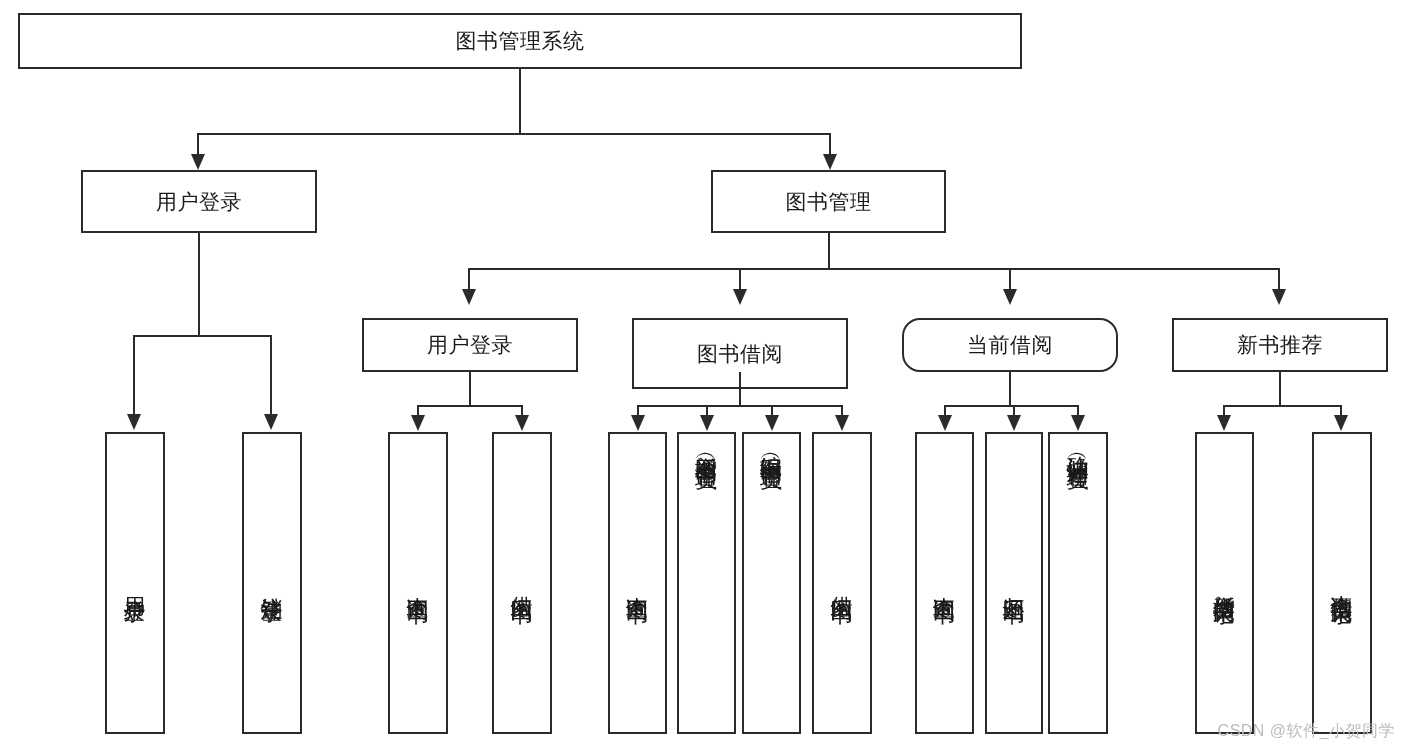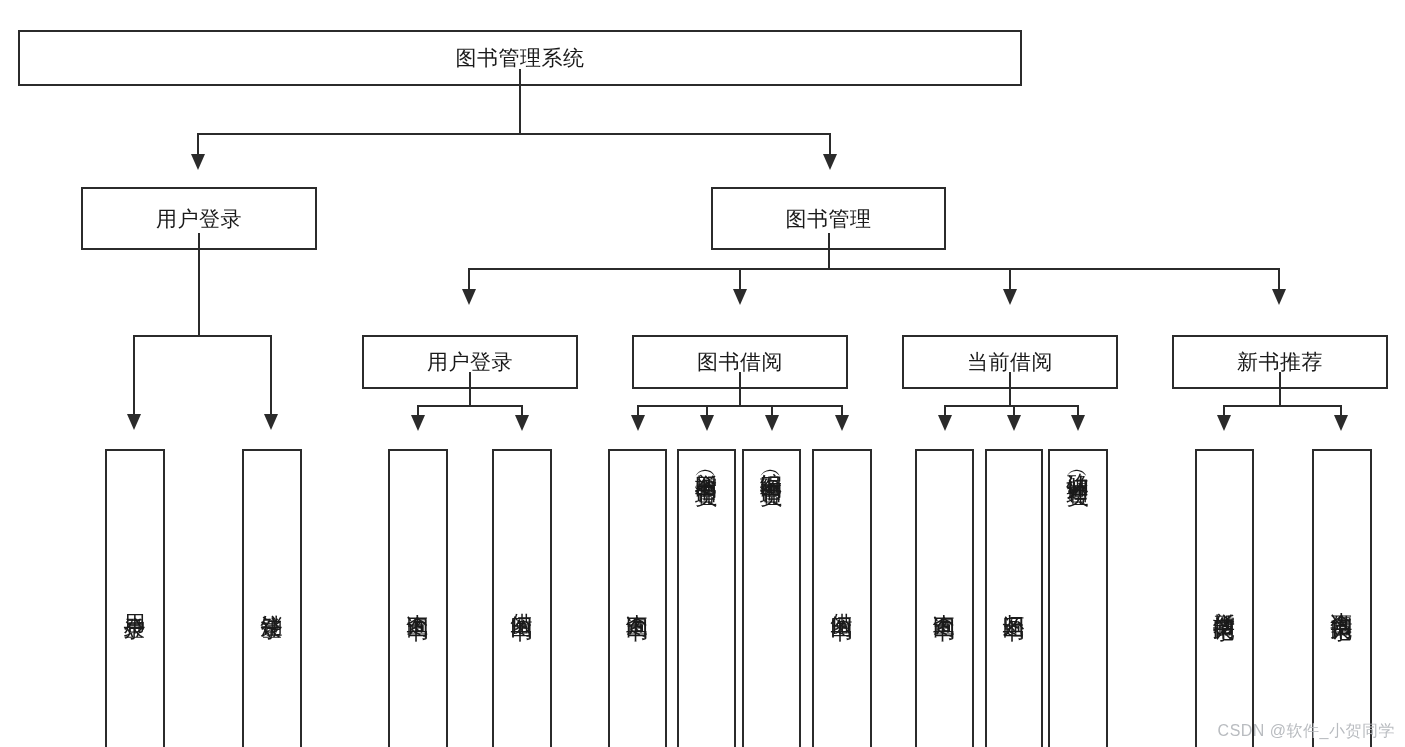--- a/index.html
+++ b/index.html
@@ -17,21 +17,20 @@
   }
   .node {
     position: absolute;
     box-sizing: border-box;
     border: 2px solid #2b2b2b;
     background: #ffffff;
     display: flex;
     align-items: center;
     justify-content: center;
     color: #1a1a1a;
-    margin-top: 17px;
   }
   .node .label {
     font-size: 21px;
     line-height: 1.12;
     letter-spacing: 0.5px;
     white-space: nowrap;
   }
   .node.vertical {
     align-items: flex-start;
     justify-content: center;
@@ -108,24 +107,24 @@
 
   <div class="vline" style="left:1009px; top:268px; width:2px; height:22px;"></div>
   <div class="arrowhead" style="left:1003px; top:289px;"></div>
 
   <div class="vline" style="left:1278px; top:268px; width:2px; height:22px;"></div>
   <div class="arrowhead" style="left:1272px; top:289px;"></div>
 
   <div class="node" style="left:362px; top:318px; width:216px; height:54px;">
     <span class="label">用户登录</span>
   </div>
-  <div class="node" style="left:632px; top:318px; width:216px; height:54px;">
+  <div class="node" style="left:632px; top:318px; width:216px; height:71px;">
     <span class="label">图书借阅</span>
   </div>
-  <div class="node" style="left:902px; top:318px; width:216px; height:54px;">
+  <div class="node" style="left:902px; top:318px; width:216px; height:54px;border-radius:18px;">
     <span class="label">当前借阅</span>
   </div>
   <div class="node" style="left:1172px; top:318px; width:216px; height:54px;">
     <span class="label">新书推荐</span>
   </div>
 
   <div class="vline" style="left:198px; top:233px; width:2px; height:102px;"></div>
   <div class="hline" style="left:133px; top:335px; width:138px; height:2px;"></div>
   <div class="vline" style="left:133px; top:335px; width:2px; height:80px;"></div>
   <div class="arrowhead" style="left:127px; top:414px;"></div>

